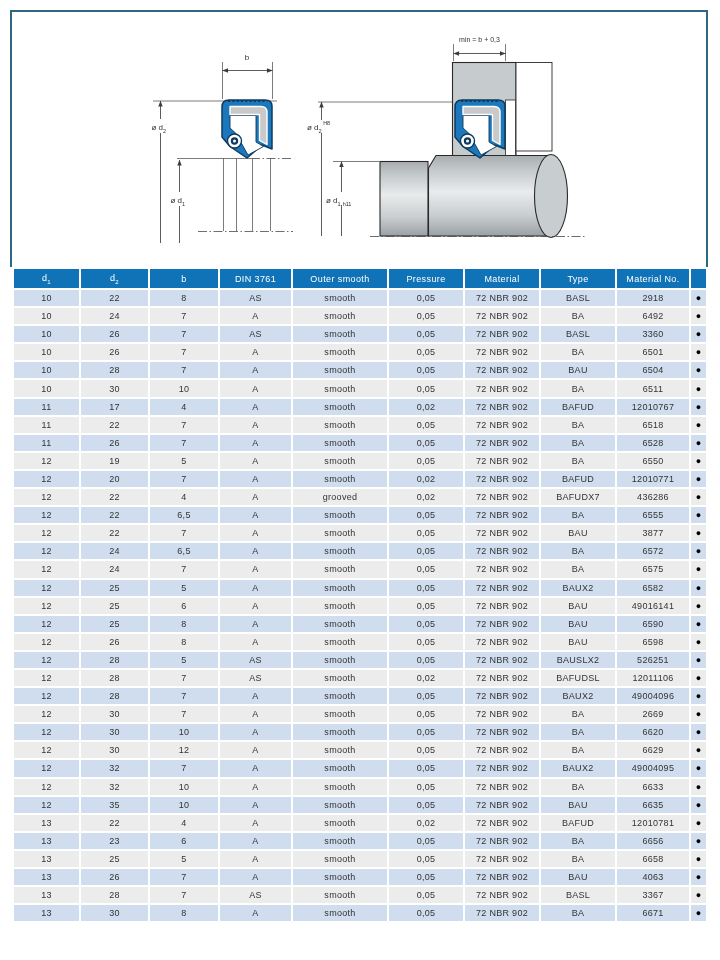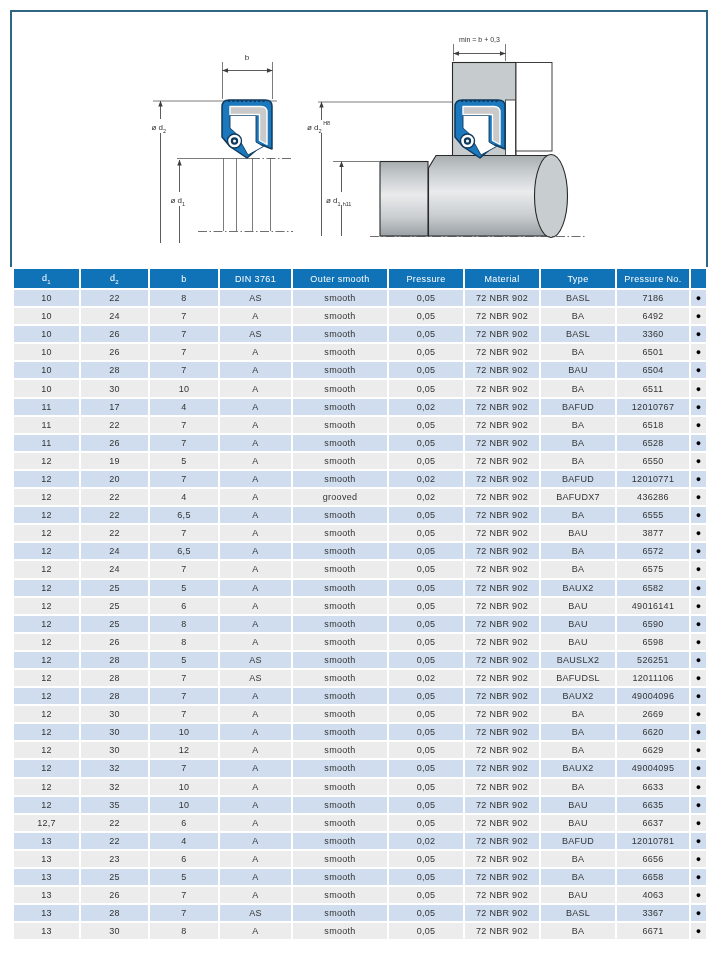--- a/index.html
+++ b/index.html
@@ -143,35 +143,35 @@
   <thead>
     <tr>
       <th><span>d</span><sub>1</sub></th>
       <th><span>d</span><sub>2</sub></th>
       <th><span>b</span></th>
       <th><span>DIN 3761</span></th>
       <th><span>Outer smooth</span></th>
       <th><span>Pressure</span></th>
       <th><span>Material</span></th>
       <th><span>Type</span></th>
-      <th><span>Pressure No.</span></th>
+      <th><span>Material No.</span></th>
       <th><span></span></th>
     </tr>
   </thead>
   <tbody>
       <tr>
         <td>10</td>
         <td>22</td>
         <td>8</td>
         <td>AS</td>
         <td>smooth</td>
         <td>0,05</td>
         <td>72 NBR 902</td>
         <td>BASL</td>
-        <td>7186</td>
+        <td>2918</td>
         <td class="dot">●</td>
       </tr>
       <tr>
         <td>10</td>
         <td>24</td>
         <td>7</td>
         <td>A</td>
         <td>smooth</td>
         <td>0,05</td>
         <td>72 NBR 902</td>
@@ -497,32 +497,20 @@
         <td>10</td>
         <td>A</td>
         <td>smooth</td>
         <td>0,05</td>
         <td>72 NBR 902</td>
         <td>BAU</td>
         <td>6635</td>
         <td class="dot">●</td>
       </tr>
       <tr>
-        <td>12,7</td>
-        <td>22</td>
-        <td>6</td>
-        <td>A</td>
-        <td>smooth</td>
-        <td>0,05</td>
-        <td>72 NBR 902</td>
-        <td>BAU</td>
-        <td>6637</td>
-        <td class="dot">●</td>
-      </tr>
-      <tr>
         <td>13</td>
         <td>22</td>
         <td>4</td>
         <td>A</td>
         <td>smooth</td>
         <td>0,02</td>
         <td>72 NBR 902</td>
         <td>BAFUD</td>
         <td>12010781</td>
         <td class="dot">●</td>

